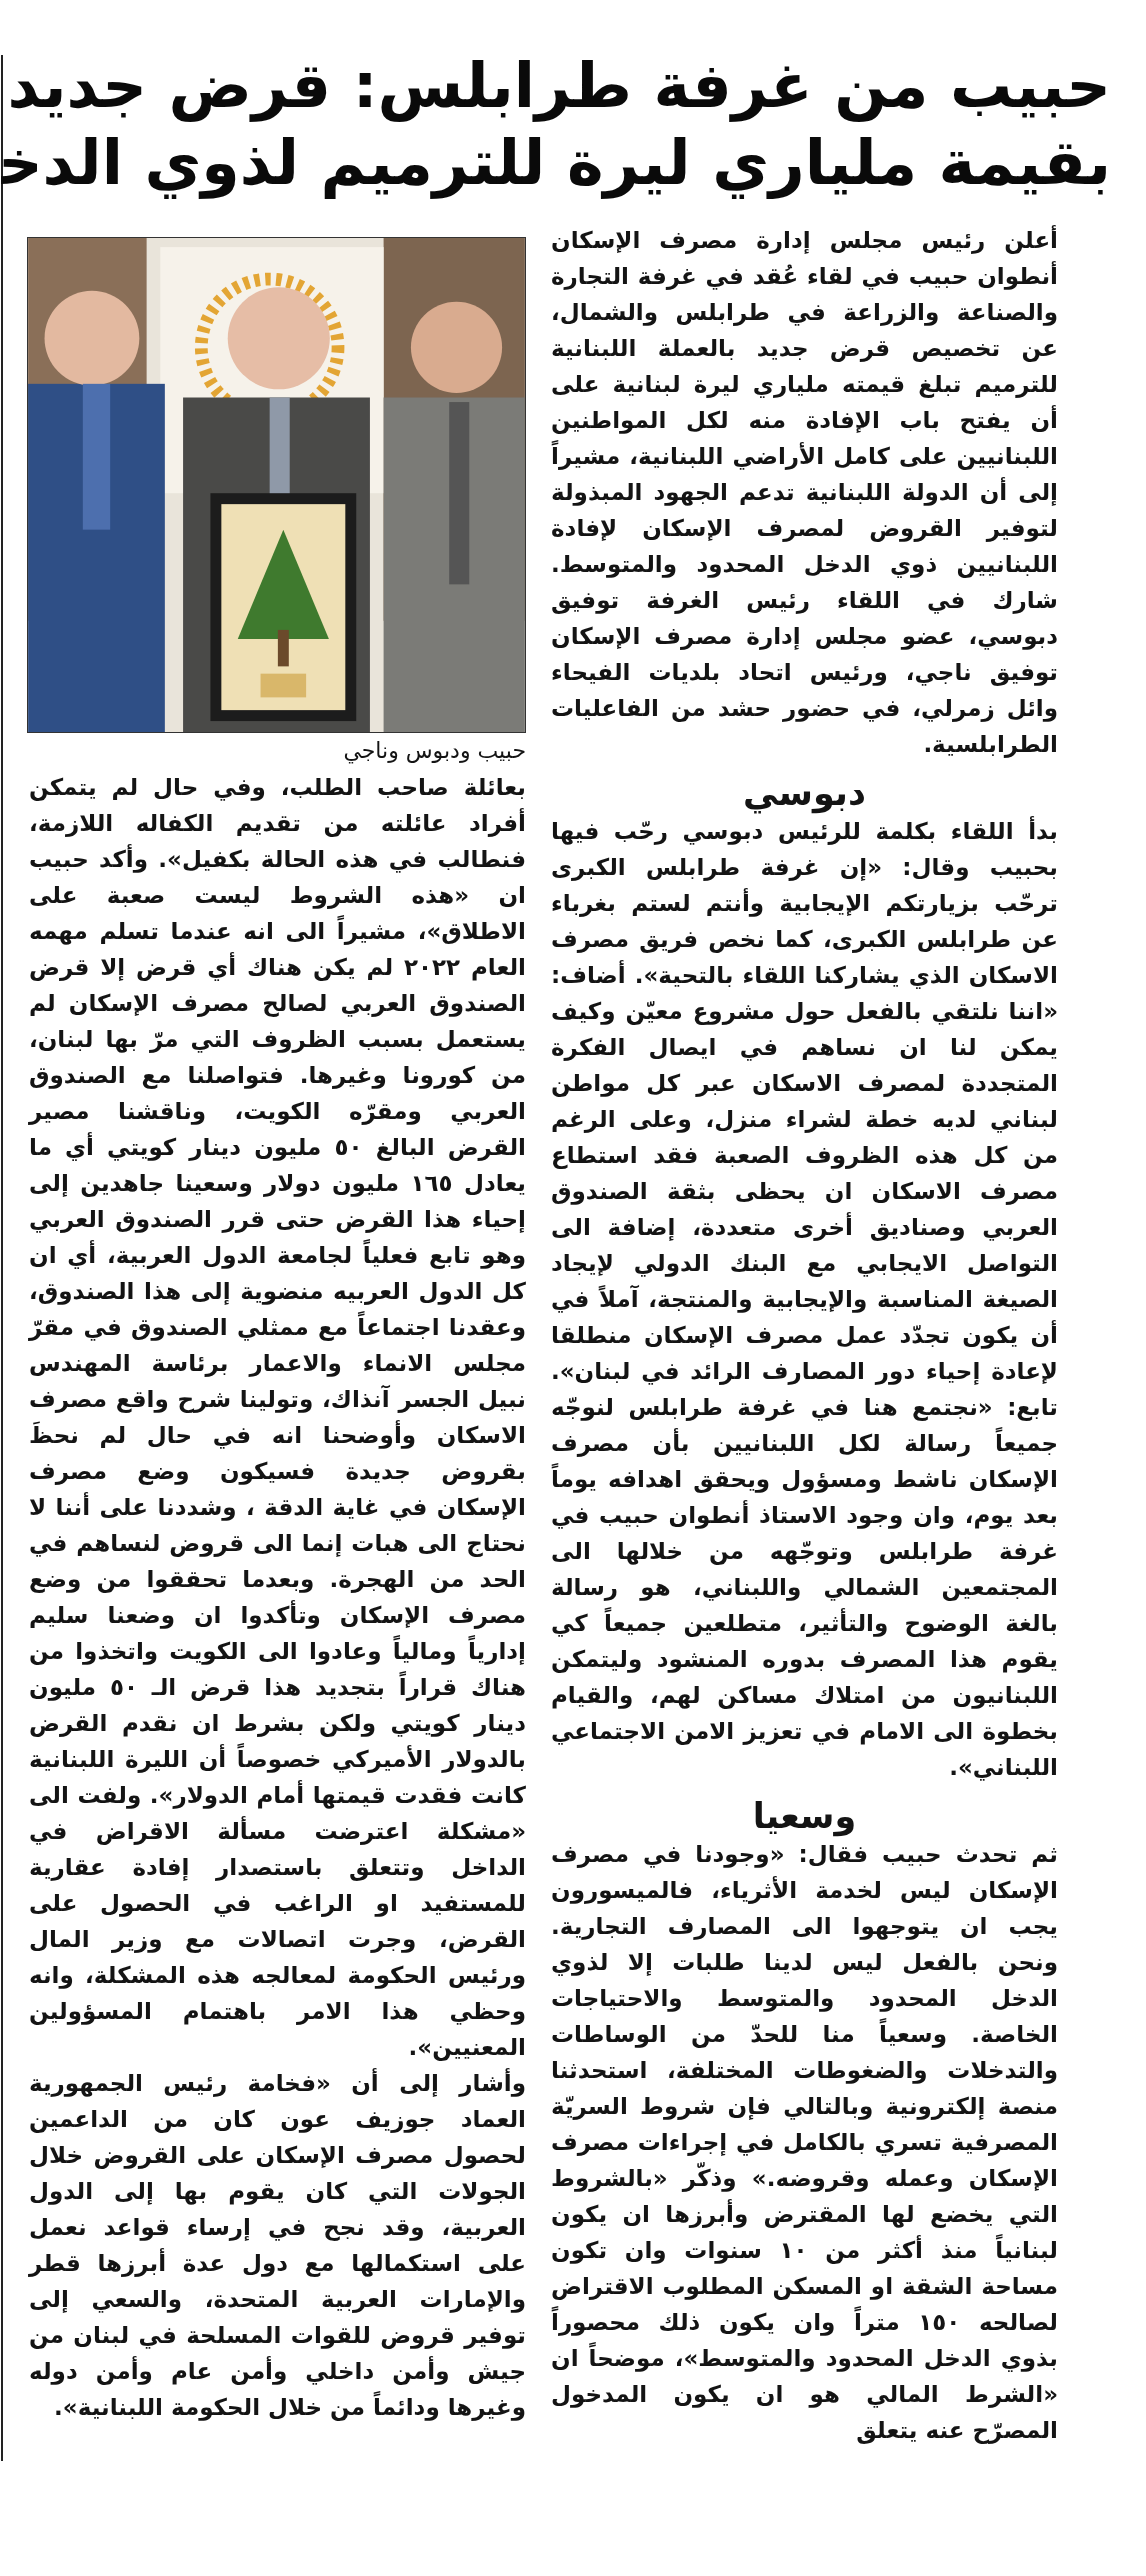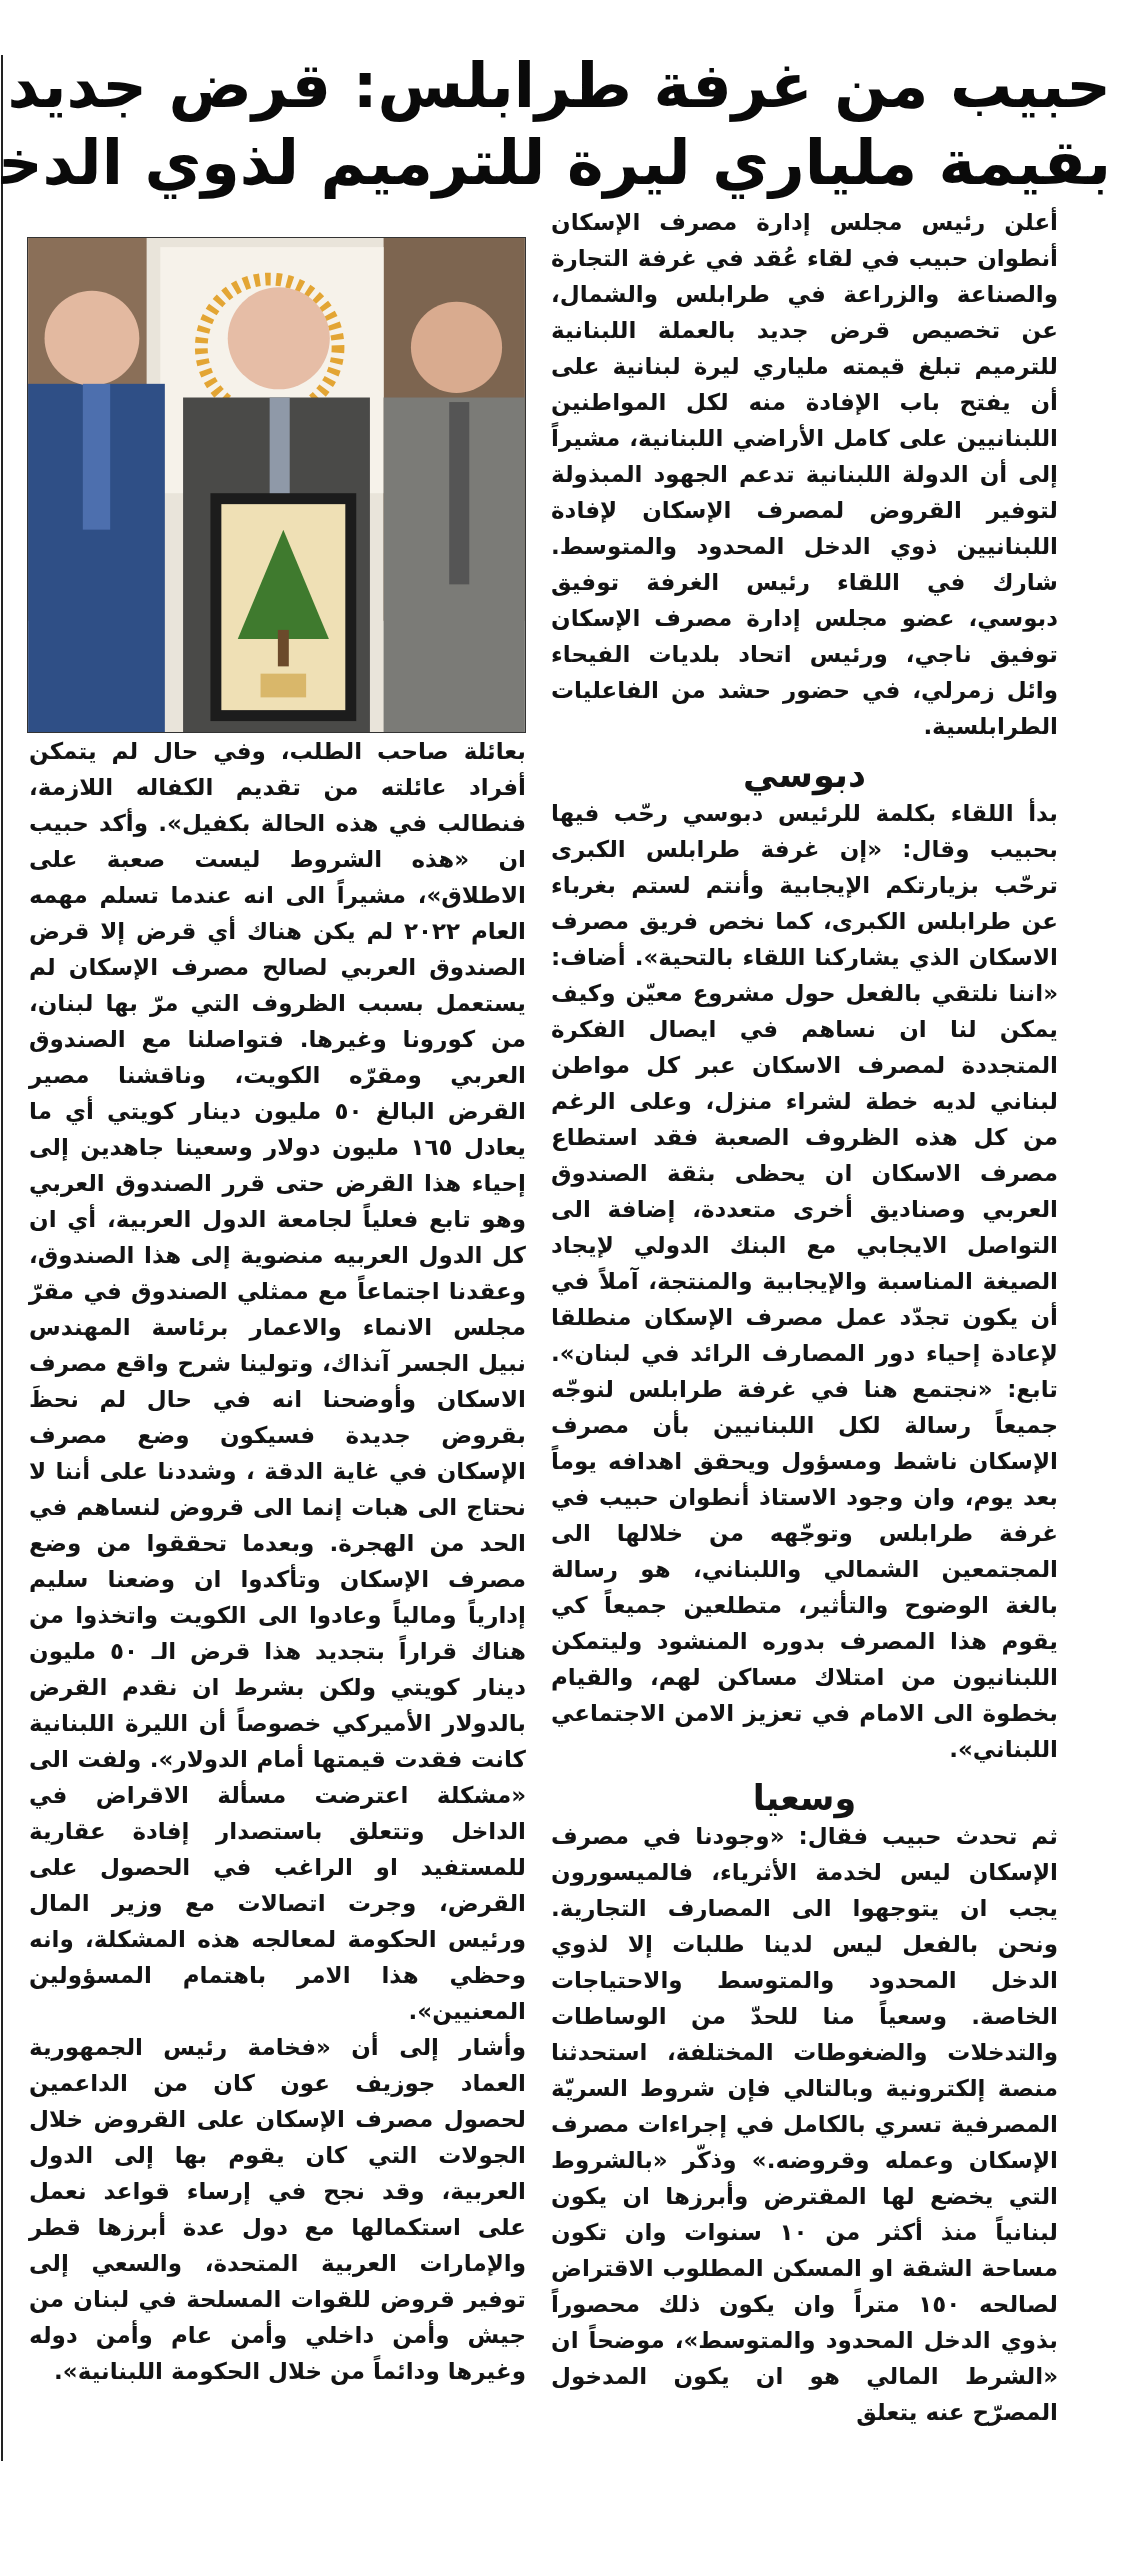--- a/index.html
+++ b/index.html
@@ -10,21 +10,21 @@
   .left-rule {
     position: absolute; left: 0; top: 55px; width: 2.7px; height: 2406px; background: #222222;
   }
   .headline {
     position: absolute; left: 36px; right: 36px; top: 27px;
     text-align: right; font-family: "DejaVu Sans", sans-serif; font-weight: bold;
     color: #0a0a0a; line-height: 77px; letter-spacing: -0.9px;
   }
   .headline .line { display: block; font-size: 62px; white-space: nowrap; }
   .col {
-    position: absolute; top: 204px; direction: rtl; text-align: justify;
+    position: absolute; top: 222px; direction: rtl; text-align: justify;
     text-align-last: right;
     font-family: "DejaVu Sans", sans-serif; font-weight: bold;
     font-size: 23px; line-height: 36px; color: #141414;
   }
   .col-right { left: 551px; width: 507px; }
   .col-left  { left: 29px; width: 497px; top: 237px; }
   .col p { margin: 0; }
   .subhead {
     text-align: center !important; text-align-last: center !important;
     font-size: 35px; line-height: 40px; margin: 11px 0 0 0; font-weight: bold;
@@ -77,16 +77,17 @@
       <circle cx="470" cy="120" r="50" fill="#d9ab8f"></circle>
       <rect x="462" y="180" width="22" height="200" fill="#555555"></rect>
 
       <rect x="200" y="280" width="160" height="250" fill="#1c1c1c"></rect>
       <rect x="212" y="292" width="136" height="226" fill="#efe0b5"></rect>
       <polygon points="280,320 230,440 330,440" fill="#3f7a2e"></polygon>
       <rect x="274" y="430" width="12" height="40" fill="#6b4a2b"></rect>
       <rect x="255" y="478" width="50" height="26" fill="#d9b76a"></rect>
     </svg>
   </div>
+  <p class="caption">حبيب ودبوس وناجي</p>
   <p>بعائلة صاحب الطلب، وفي حال لم يتمكن أفراد عائلته من تقديم الكفاله اللازمة، فنطالب في هذه الحالة بكفيل». وأكد حبيب ان «هذه الشروط ليست صعبة على الاطلاق»، مشيراً الى انه عندما تسلم مهمه العام ٢٠٢٢ لم يكن هناك أي قرض إلا قرض الصندوق العربي لصالح مصرف الإسكان لم يستعمل بسبب الظروف التي مرّ بها لبنان، من كورونا وغيرها. فتواصلنا مع الصندوق العربي ومقرّه الكويت، وناقشنا مصير القرض البالغ ٥٠ مليون دينار كويتي أي ما يعادل ١٦٥ مليون دولار وسعينا جاهدين إلى إحياء هذا القرض حتى قرر الصندوق العربي وهو تابع فعلياً لجامعة الدول العربية، أي ان كل الدول العربيه منضوية إلى هذا الصندوق، وعقدنا اجتماعاً مع ممثلي الصندوق في مقرّ مجلس الانماء والاعمار برئاسة المهندس نبيل الجسر آنذاك، وتولينا شرح واقع مصرف الاسكان وأوضحنا انه في حال لم نحظَ بقروض جديدة فسيكون وضع مصرف الإسكان في غاية الدقة ، وشددنا على أننا لا نحتاج الى هبات إنما الى قروض لنساهم في الحد من الهجرة. وبعدما تحققوا من وضع مصرف الإسكان وتأكدوا ان وضعنا سليم إدارياً ومالياً وعادوا الى الكويت واتخذوا من هناك قراراً بتجديد هذا قرض الـ ٥٠ مليون دينار كويتي ولكن بشرط ان نقدم القرض بالدولار الأميركي خصوصاً أن الليرة اللبنانية كانت فقدت قيمتها أمام الدولار». ولفت الى «مشكلة اعترضت مسألة الاقراض في الداخل وتتعلق باستصدار إفادة عقارية للمستفيد او الراغب في الحصول على القرض، وجرت اتصالات مع وزير المال ورئيس الحكومة لمعالجه هذه المشكلة، وانه وحظي هذا الامر باهتمام المسؤولين المعنيين».</p>
   <p>وأشار إلى أن «فخامة رئيس الجمهورية العماد جوزيف عون كان من الداعمين لحصول مصرف الإسكان على القروض خلال الجولات التي كان يقوم بها إلى الدول العربية، وقد نجح في إرساء قواعد نعمل على استكمالها مع دول عدة أبرزها قطر والإمارات العربية المتحدة، والسعي إلى توفير قروض للقوات المسلحة في لبنان من جيش وأمن داخلي وأمن عام وأمن دوله وغيرها ودائماً من خلال الحكومة اللبنانية».</p>
 </div>
 
 
 </body></html>

